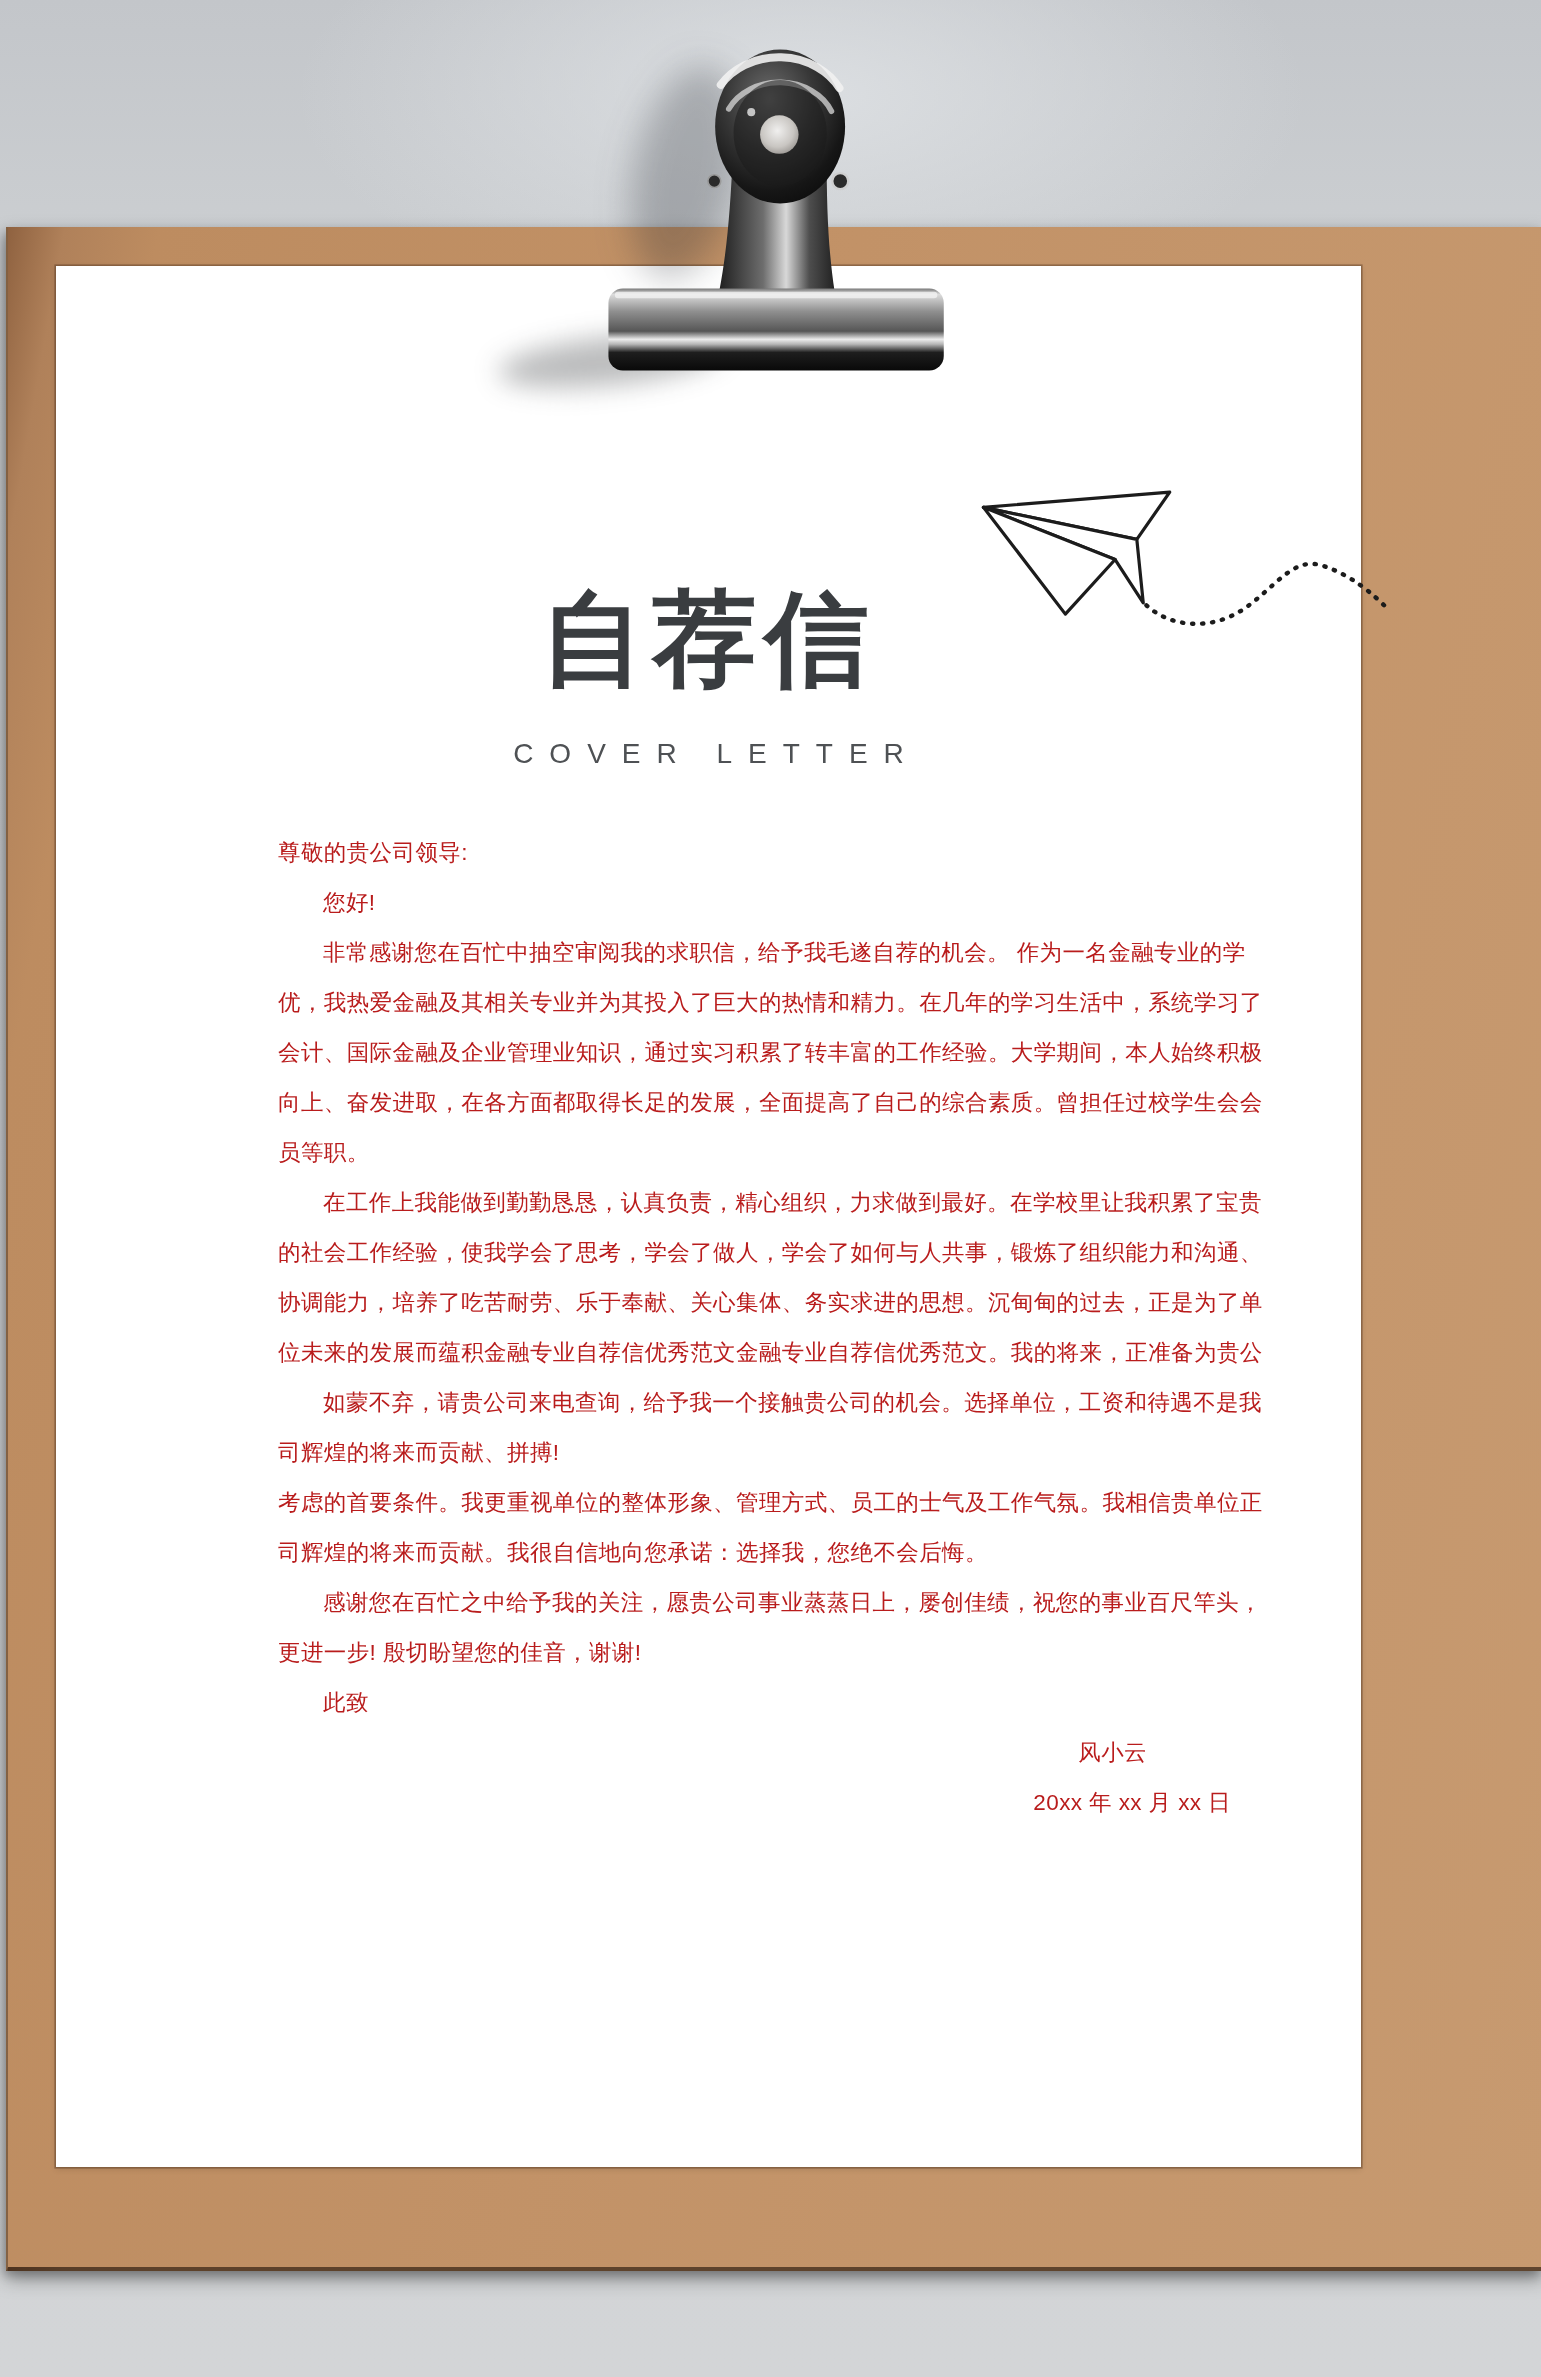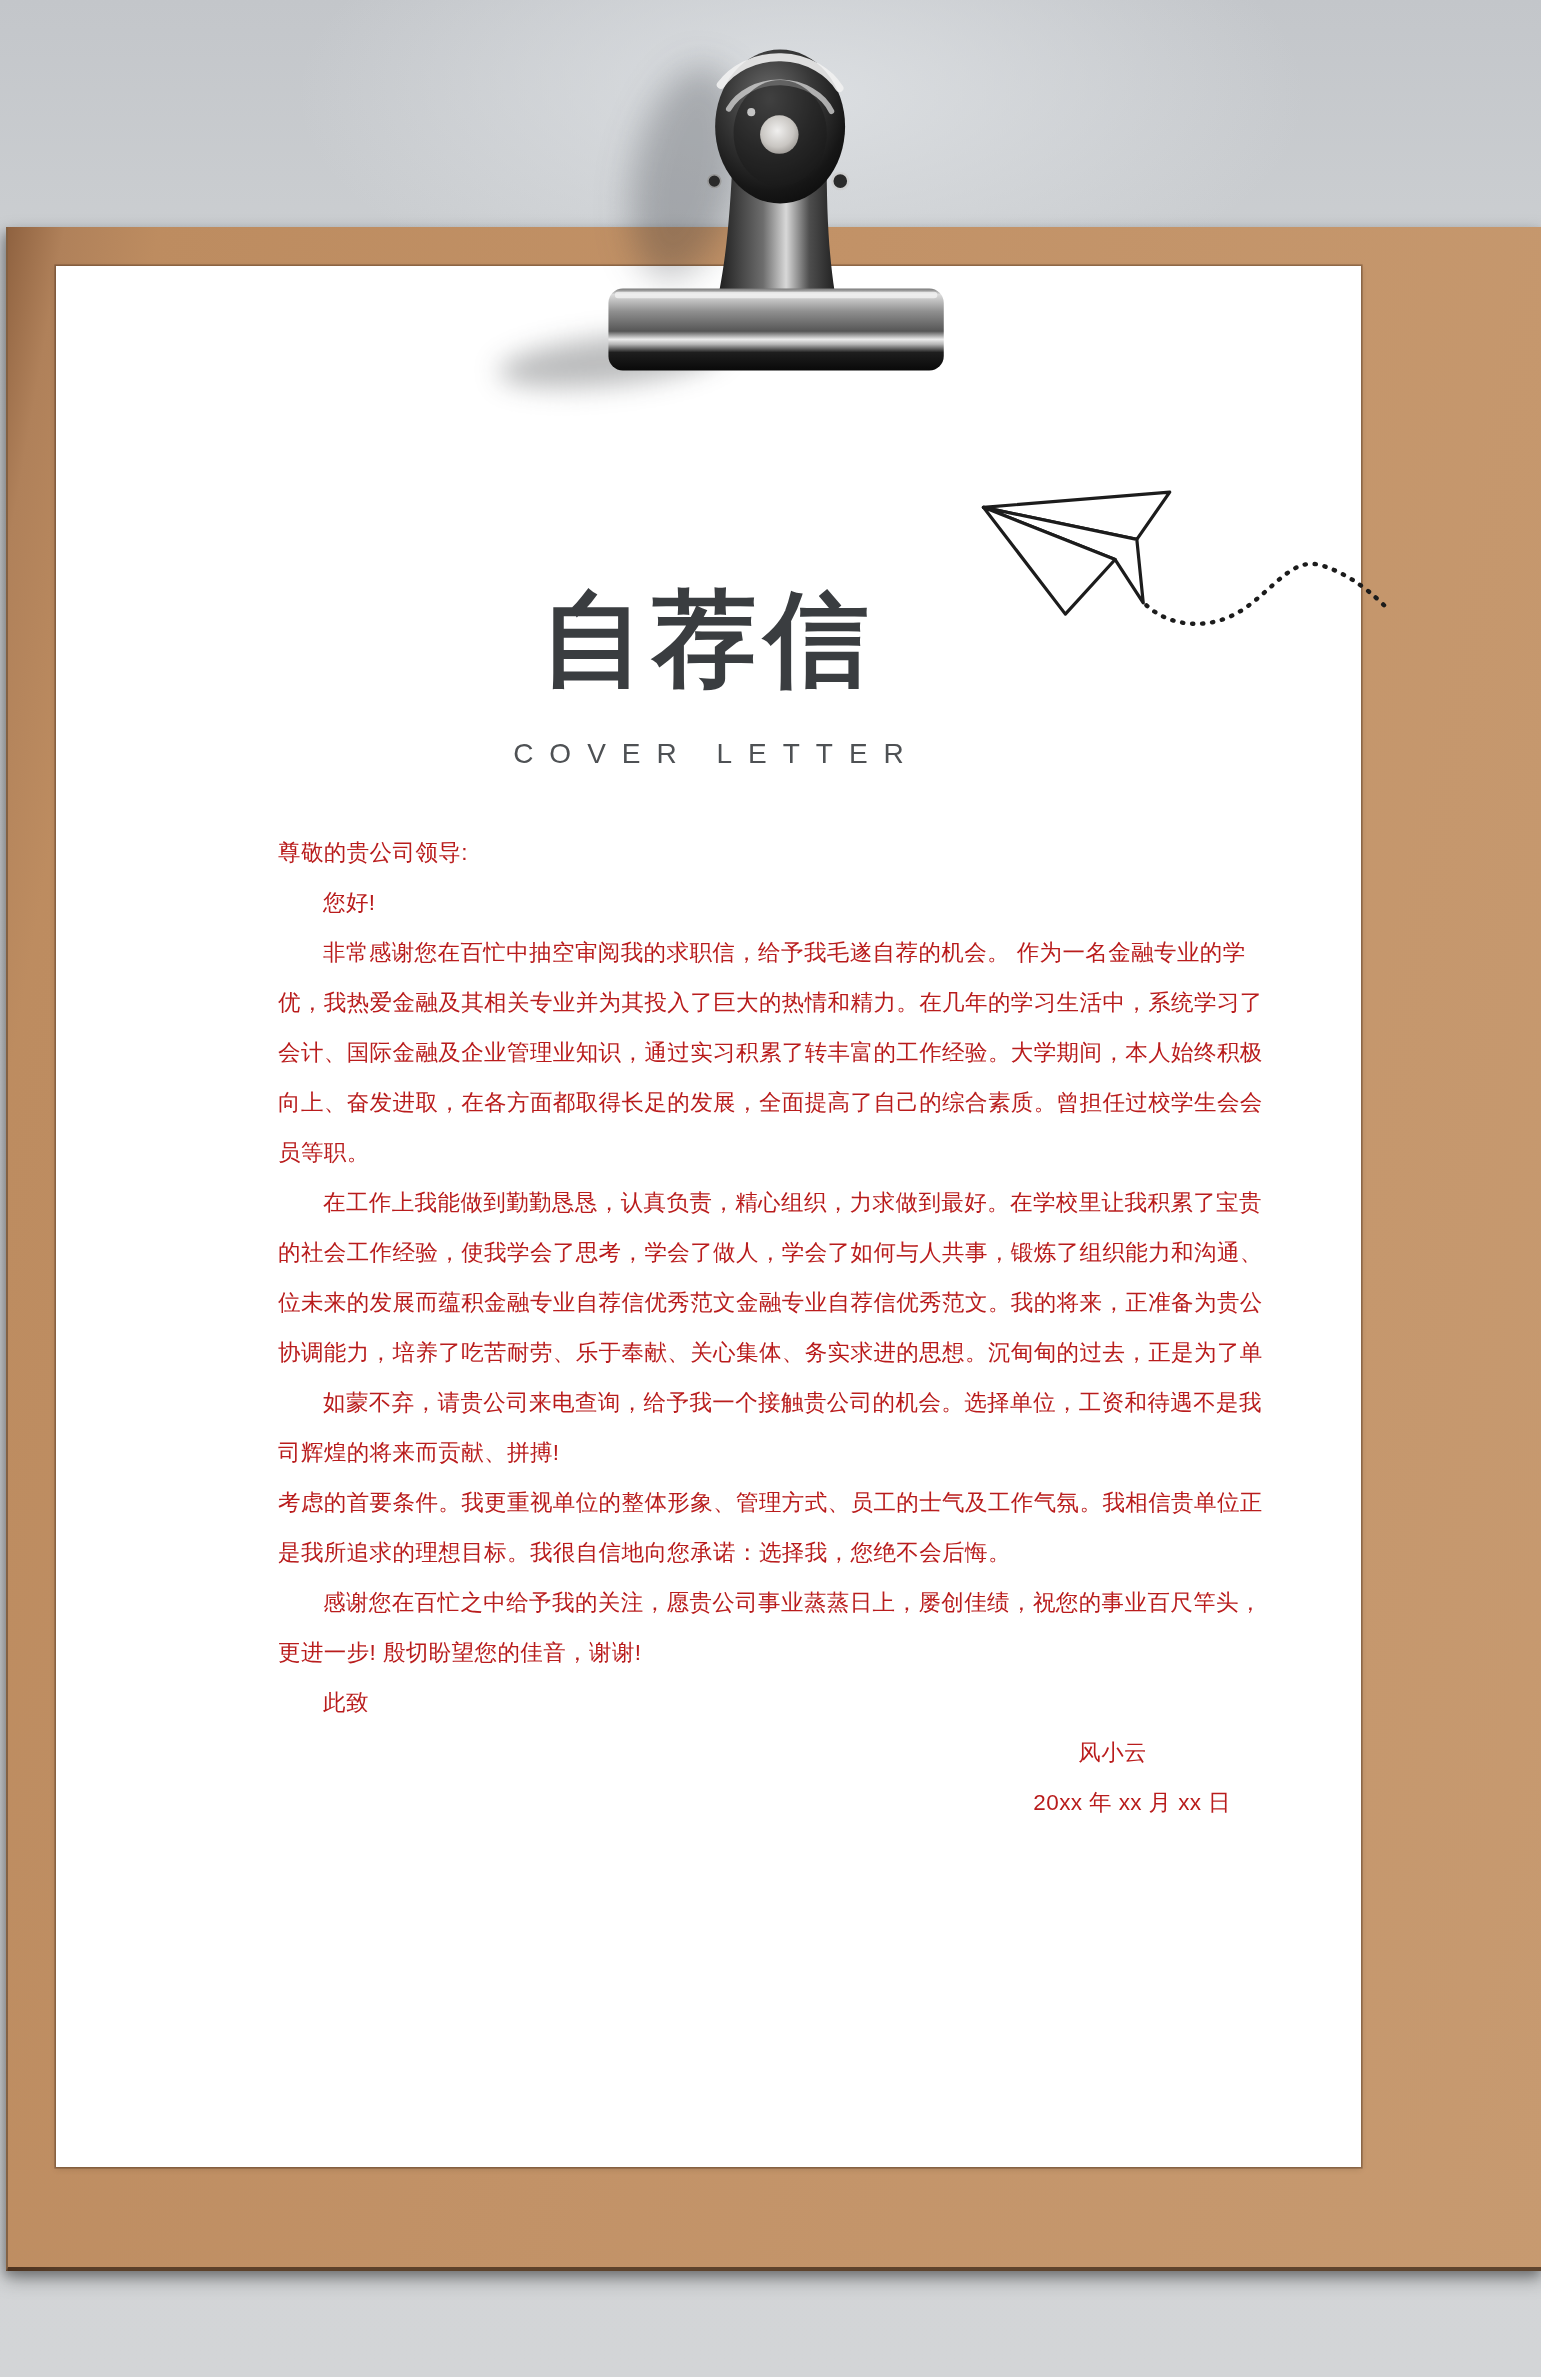--- a/index.html
+++ b/index.html
@@ -88,26 +88,26 @@
     <div class="letter">
       <div class="line">尊敬的贵公司领导:</div>
       <div class="line indent">您好!</div>
       <div class="line indent">非常感谢您在百忙中抽空审阅我的求职信，给予我毛遂自荐的机会。 作为一名金融专业的学</div>
       <div class="line">优，我热爱金融及其相关专业并为其投入了巨大的热情和精力。在几年的学习生活中，系统学习了</div>
       <div class="line">会计、国际金融及企业管理业知识，通过实习积累了转丰富的工作经验。大学期间，本人始终积极</div>
       <div class="line">向上、奋发进取，在各方面都取得长足的发展，全面提高了自己的综合素质。曾担任过校学生会会</div>
       <div class="line">员等职。</div>
       <div class="line indent">在工作上我能做到勤勤恳恳，认真负责，精心组织，力求做到最好。在学校里让我积累了宝贵</div>
       <div class="line">的社会工作经验，使我学会了思考，学会了做人，学会了如何与人共事，锻炼了组织能力和沟通、</div>
+      <div class="line">协调能力，培养了吃苦耐劳、乐于奉献、关心集体、务实求进的思想。沉甸甸的过去，正是为了单</div>
       <div class="line">位未来的发展而蕴积金融专业自荐信优秀范文金融专业自荐信优秀范文。我的将来，正准备为贵公</div>
-      <div class="line">协调能力，培养了吃苦耐劳、乐于奉献、关心集体、务实求进的思想。沉甸甸的过去，正是为了单</div>
       <div class="line indent">如蒙不弃，请贵公司来电查询，给予我一个接触贵公司的机会。选择单位，工资和待遇不是我</div>
       <div class="line">司辉煌的将来而贡献、拼搏!</div>
       <div class="line">考虑的首要条件。我更重视单位的整体形象、管理方式、员工的士气及工作气氛。我相信贵单位正</div>
-      <div class="line">是我所追求的理想目标。我很自信地向您承诺：选择我，您绝不会后悔。</div>
+      <div class="line">司辉煌的将来而贡献。我很自信地向您承诺：选择我，您绝不会后悔。</div>
       <div class="line indent">感谢您在百忙之中给予我的关注，愿贵公司事业蒸蒸日上，屡创佳绩，祝您的事业百尺竿头，</div>
       <div class="line">更进一步! 殷切盼望您的佳音，谢谢!</div>
       <div class="line indent">此致</div>
       <div class="line sig-name">风小云</div>
       <div class="line sig-date">20xx 年 xx 月 xx 日</div>
     </div>
   </div>
 
   <div class="clip-shadow-wall"></div>
   <div class="clip-shadow-paper"></div>

